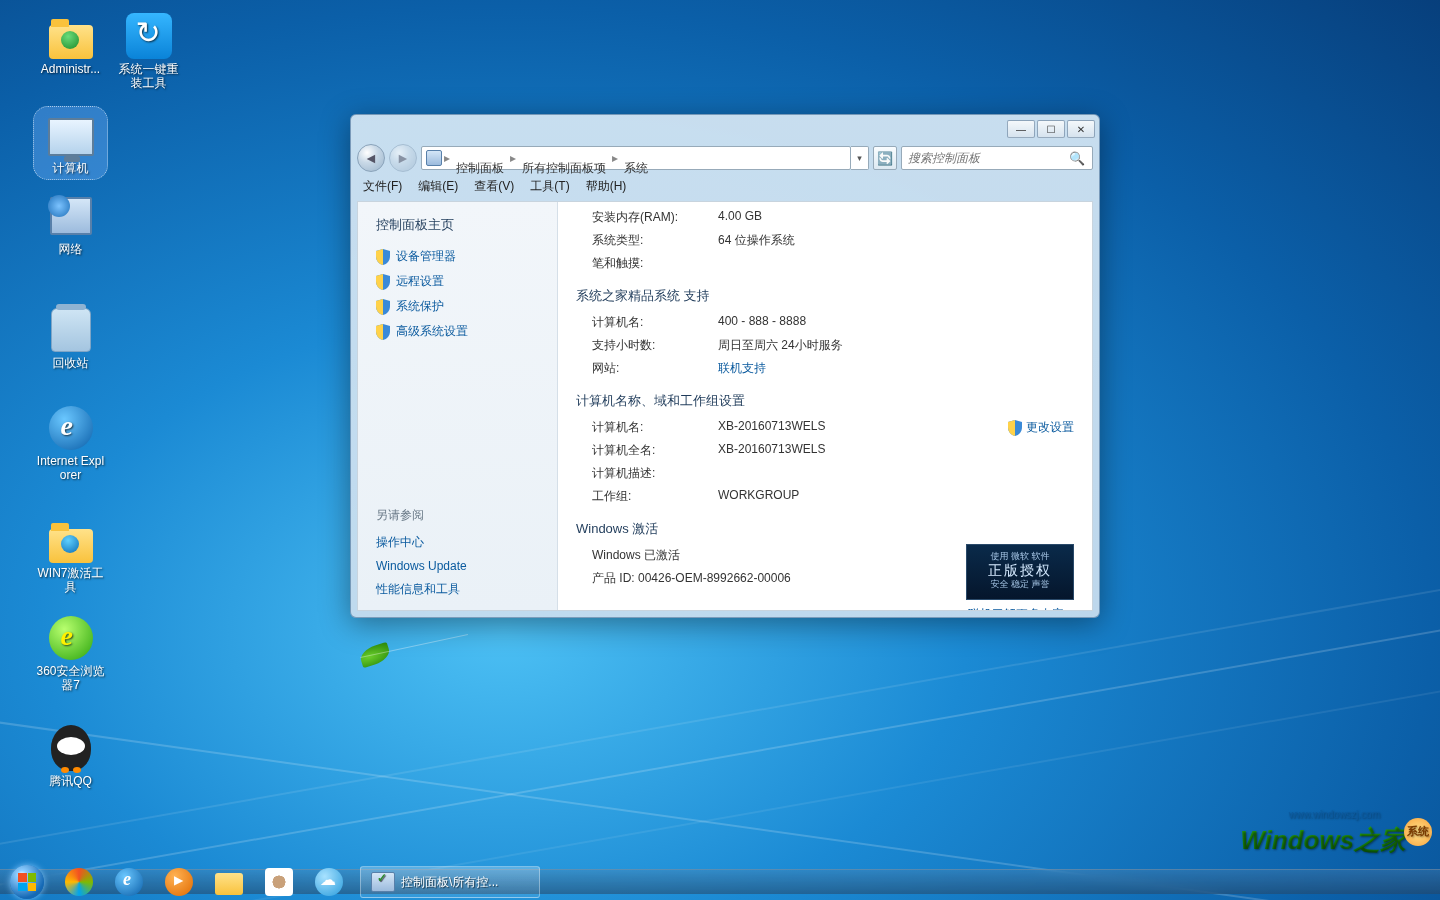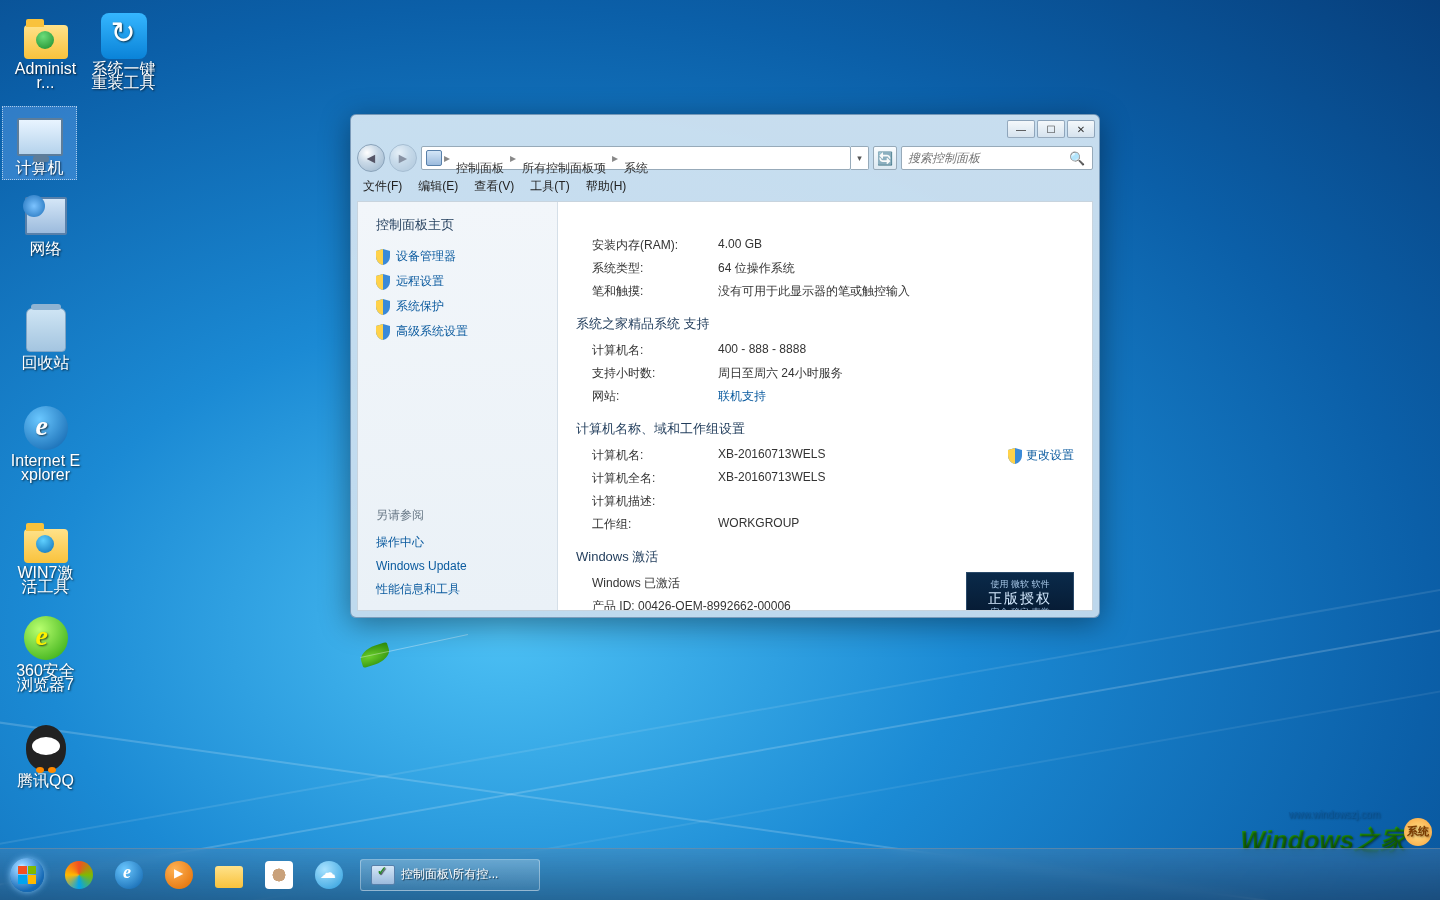--- a/index.html
+++ b/index.html
@@ -5,21 +5,21 @@
 * { margin:0; padding:0; box-sizing:border-box; font-family:"Microsoft YaHei","Segoe UI",Tahoma,sans-serif; }
 body { width:1440px; height:900px; overflow:hidden; background:radial-gradient(ellipse at 35% 70%, #4cc0f4 0%, #1b8ad4 35%, #0b5fa8 70%, #073f7c 100%); position:relative; }
 
 
 .rays { position:absolute; inset:0; pointer-events:none; }
 .rays::before, .rays::after { content:""; position:absolute; background:rgba(255,255,255,.18); }
 .rays::before { width:1800px; height:2px; left:-200px; top:760px; transform:rotate(-10deg); box-shadow:0 -40px 0 rgba(255,255,255,.1),0 60px 0 rgba(255,255,255,.08); }
 .rays::after { width:1800px; height:2px; left:-200px; top:820px; transform:rotate(8deg); }
 
 
-.desktop-icon { position:absolute; width:75px; text-align:center; color:#fff; font-size:16px; text-shadow:1px 1px 2px rgba(0,0,0,.7); cursor:pointer; }
+.desktop-icon { position:absolute; width:75px; text-align:center; color:#fff; font-size:12px; text-shadow:1px 1px 2px rgba(0,0,0,.7); cursor:pointer;margin-left:25px; }
 .desktop-icon.selected { background:rgba(120,180,255,.35); border:1px dotted rgba(255,255,255,.6); }
 .desktop-icon .ico { width:48px; height:48px; margin:4px auto 2px; display:flex; align-items:center; justify-content:center; }
 .desktop-icon .lbl { line-height:14px; word-break:break-all; padding:0 2px 4px; }
 
 .ico-folder { background:linear-gradient(#ffe28a,#f9c23c); border-radius:4px; position:relative; width:44px; height:34px; margin-top:12px; }
 .ico-folder::before { content:""; position:absolute; top:-6px; left:2px; width:18px; height:8px; background:#f9c23c; border-radius:2px 2px 0 0; }
 .ico-folder.user::after { content:""; position:absolute; left:12px; top:6px; width:18px; height:18px; border-radius:50%; background:radial-gradient(circle at 40% 30%,#6bdc7a,#1c8a2a); }
 .ico-app-blue { background:linear-gradient(#35b6ff,#0a83d8); border-radius:8px; width:46px; height:46px; position:relative; }
 .ico-app-blue::after { content:"↻"; color:#fff; font-size:30px; position:absolute; left:10px; top:2px; }
 .ico-computer { width:46px; height:38px; background:linear-gradient(#e8f4ff,#b5d3ec); border:2px solid #5d7d9a; border-radius:2px; position:relative; margin-top:4px; }
@@ -31,21 +31,21 @@
 .ico-ie { width:44px; height:44px; border-radius:50%; background:radial-gradient(circle at 35% 30%,#6ac7ff,#0a5ea8); position:relative; }
 .ico-ie::after { content:"e"; position:absolute; color:#fff; font:italic bold 28px Georgia; left:12px; top:4px; }
 .ico-folder.blue::after { content:""; position:absolute; left:12px; top:6px; width:18px; height:18px; border-radius:50%; background:radial-gradient(circle at 40% 30%,#5fd0ff,#0b6db5); }
 .ico-360 { width:44px; height:44px; border-radius:50%; background:radial-gradient(circle at 35% 30%,#b8ff6e,#2aa40d); position:relative; }
 .ico-360::after { content:"e"; position:absolute; color:#fff200; font:italic bold 28px Georgia; left:12px; top:4px; }
 .ico-qq { width:40px; height:46px; background:#222; border-radius:50% 50% 46% 46%; position:relative; }
 .ico-qq::before{content:"";position:absolute;left:6px;top:12px;width:28px;height:18px;background:#fff;border-radius:50%;}
 .ico-qq::after{content:"";position:absolute;left:10px;bottom:-2px;width:8px;height:6px;background:#ff8a00;border-radius:50%;box-shadow:12px 0 #ff8a00;}
 
 
-.taskbar { position:absolute; bottom:0; left:0; right:0; height:52px; background:linear-gradient(rgba(85,130,170,.35),rgba(40,70,100,.55)); border-top:1px solid rgba(255,255,255,.25); backdrop-filter:blur(4px); display:flex; align-items:center; }
+.taskbar { position:absolute; bottom:6px; left:0; right:0; height:25px; background:linear-gradient(rgba(85,130,170,.35),rgba(40,70,100,.55)); border-top:1px solid rgba(255,255,255,.25); backdrop-filter:blur(4px); display:flex; align-items:center; }
 .start-btn { width:54px; height:40px; display:flex; align-items:center; justify-content:center; cursor:pointer; }
 .orb { width:34px; height:34px; border-radius:50%; background:radial-gradient(circle at 35% 30%,#fff 0%,#8ecdff 15%,#1569b5 70%); box-shadow:0 0 6px rgba(130,200,255,.9); display:grid; grid-template:1fr 1fr/1fr 1fr; gap:1px; padding:8px; }
 .orb span:nth-child(1){background:#f25022;} .orb span:nth-child(2){background:#7fba00;} .orb span:nth-child(3){background:#00a4ef;} .orb span:nth-child(4){background:#ffb900;}
 .tb-btn { width:48px; height:38px; margin:0 1px; display:flex; align-items:center; justify-content:center; cursor:pointer; border-radius:2px; }
 .tb-ico { width:28px; height:28px; }
 .tb-task { height:32px; min-width:180px; margin-left:6px; padding:0 10px; display:flex; align-items:center; gap:6px; background:linear-gradient(rgba(255,255,255,.25),rgba(255,255,255,.08)); border:1px solid rgba(255,255,255,.35); border-radius:3px; color:#fff; font-size:12px; text-shadow:1px 1px 1px rgba(0,0,0,.6); cursor:pointer; }
 .tb-ico.ie{border-radius:50%;background:radial-gradient(circle at 35% 30%,#6ac7ff,#0a5ea8);position:relative;} .tb-ico.ie::after{content:"e";color:#fff;font:italic bold 18px Georgia;position:absolute;left:8px;top:1px;}
 .tb-ico.folder{background:linear-gradient(#ffe28a,#f9c23c);border-radius:3px;height:22px;margin-top:4px;}
 .tb-ico.wmp{border-radius:50%;background:radial-gradient(circle at 35% 30%,#ffb253,#e06a00);position:relative;} .tb-ico.wmp::after{content:"▶";color:#fff;font-size:12px;position:absolute;left:9px;top:5px;}
 .tb-ico.rgb{border-radius:50%;background:conic-gradient(#f25022,#7fba00,#00a4ef,#ffb900,#f25022);}
@@ -76,21 +76,21 @@
 .win-body { flex:1; margin:4px 6px 6px; background:#fff; border:1px solid #c8d4de; display:flex; overflow:hidden; }
 .sidebar { width:200px; background:linear-gradient(#f2f6fa,#eaf1f7); border-right:1px solid #d5dfe8; padding:12px 0 8px; display:flex; flex-direction:column; font-size:12px; }
 .sidebar .hdr { color:#1f3b5a; padding:2px 18px 10px; font-size:13px; }
 .sb-link { display:flex; align-items:center; gap:6px; padding:4px 18px; color:#0a5a9e; cursor:pointer; }
 .shield { width:14px; height:16px; display:inline-block; }
 .shield svg{width:14px;height:16px;}
 .sidebar .spacer { flex:1; }
 .sidebar .see-also { color:#6a7a88; padding:8px 18px 6px; }
 .sb-plain { padding:4px 18px; color:#0a5a9e; cursor:pointer; }
 
-.content { flex:1; overflow:auto; padding:4px 18px 10px; font-size:12px; color:#333;margin-top:28px; }
+.content { flex:1; overflow:auto; padding:4px 18px 10px; font-size:12px; color:#333; }
 .content::-webkit-scrollbar{width:16px;} .content::-webkit-scrollbar-track{background:#eef2f5;border-left:1px solid #d5dfe8;} .content::-webkit-scrollbar-thumb{background:linear-gradient(#d7e2ec,#bccadb);border:1px solid #a8b8c8;border-radius:2px;}
 .sect { margin-top:12px; }
 .sect-title { color:#1f3b5a; font-size:13px; margin-bottom:6px; }
 .row { display:flex; padding:3px 0 3px 16px; }
 .row .k { width:126px; color:#333; }
 .row .v { flex:1; color:#333; }
 .row .v a { color:#0a5a9e; text-decoration:none; cursor:pointer; }
 .chg-link { display:flex; align-items:center; gap:4px; color:#0a5a9e; cursor:pointer; }
 
 .genuine-badge { float:right; width:108px; height:56px; background:linear-gradient(#0a2a4a,#05162c); border:1px solid #2a4a6a; color:#d5eaff; font-size:10px; text-align:center; padding:4px 4px; line-height:14px; margin-left:12px; }
@@ -119,21 +119,21 @@
       <div class="ico-folder user"></div>
     </div>
   <div class="lbl">Administr...</div>
 </div>
 <div class="desktop-icon" style="left:86px;top:8px;">
   <div class="ico">
       <div class="ico-app-blue"></div>
     </div>
   <div class="lbl">系统一键重装工具</div>
 </div>
-<div class="desktop-icon selected" style="left:2px;top:106px;">
+<div class="desktop-icon selected" style="left:8px;top:106px;border-radius:15px;">
   <div class="ico">
       <div class="ico-computer"></div>
     </div>
   <div class="lbl">计算机</div>
 </div>
 <div class="desktop-icon" style="left:8px;top:188px;">
   <div class="ico">
       <div class="ico-net"></div>
     </div>
   <div class="lbl">网络</div>
@@ -250,21 +250,20 @@
       <div class="row">
           <div class="k">安装内存(RAM):</div>
           <div class="v">4.00 GB</div>
         </div>
       <div class="row">
           <div class="k">系统类型:</div>
           <div class="v">64 位操作系统</div>
         </div>
       <div class="row">
           <div class="k">笔和触摸:</div>
-          <div class="v">没有可用于此显示器的笔或触控输入</div>
         </div>
 
       <div class="sect">
         <div class="sect-title">系统之家精品系统 支持</div>
         <div class="row">
             <div class="k">计算机名:</div>
             <div class="v">400 - 888 - 8888</div>
           </div>
         <div class="row">
             <div class="k">支持小时数:</div>

